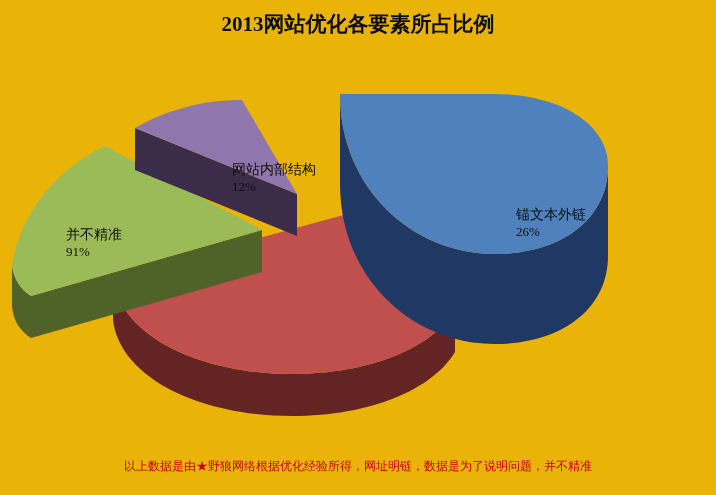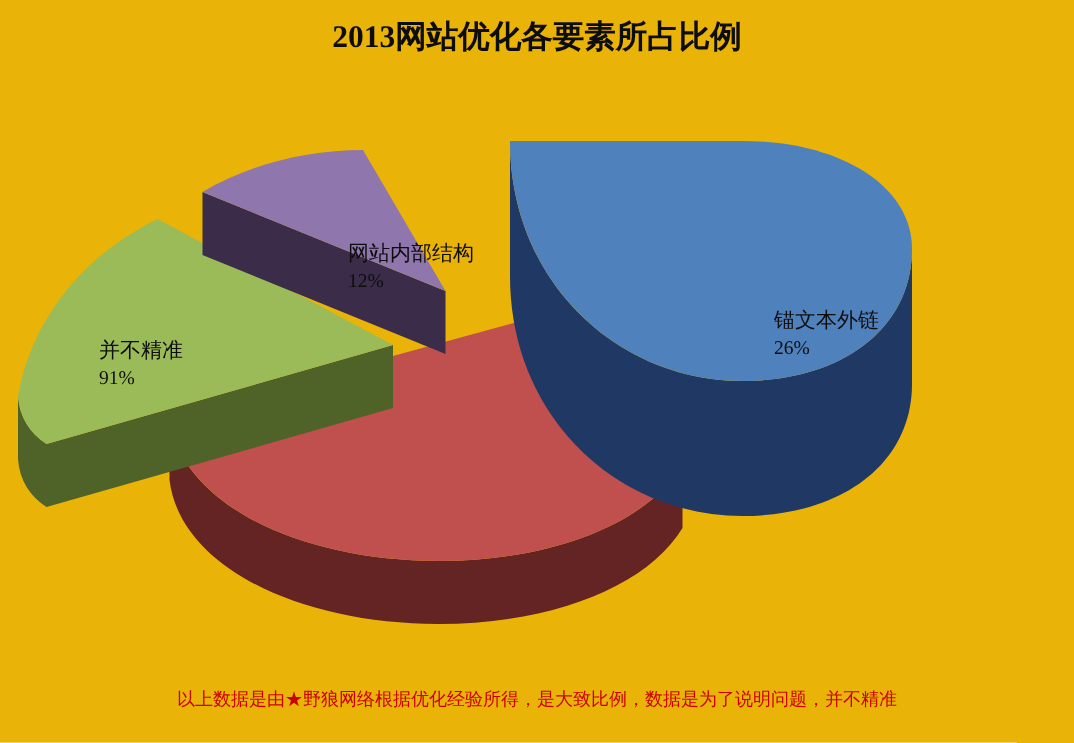--- a/index.html
+++ b/index.html
@@ -146,15 +146,15 @@
       <span class="name">并不精准</span>
       <span class="pct">91%</span>
     </div>
 
     <div class="slice-label" id="label-purple">
       <span class="name">网站内部结构</span>
       <span class="pct">12%</span>
     </div>
   </div>
 
-  <div class="footer-note" style="color: rgb(204, 0, 0);">以上数据是由★野狼网络根据优化经验所得，是大致比例，数据是为了说明问题，并不精准</div>
+  <div class="footer-note" style="color: rgb(204, 0, 0);">以上数据是由★野狼网络根据优化经验所得，网址明链，数据是为了说明问题，并不精准</div>
 
 </div>
 
 </body></html>

